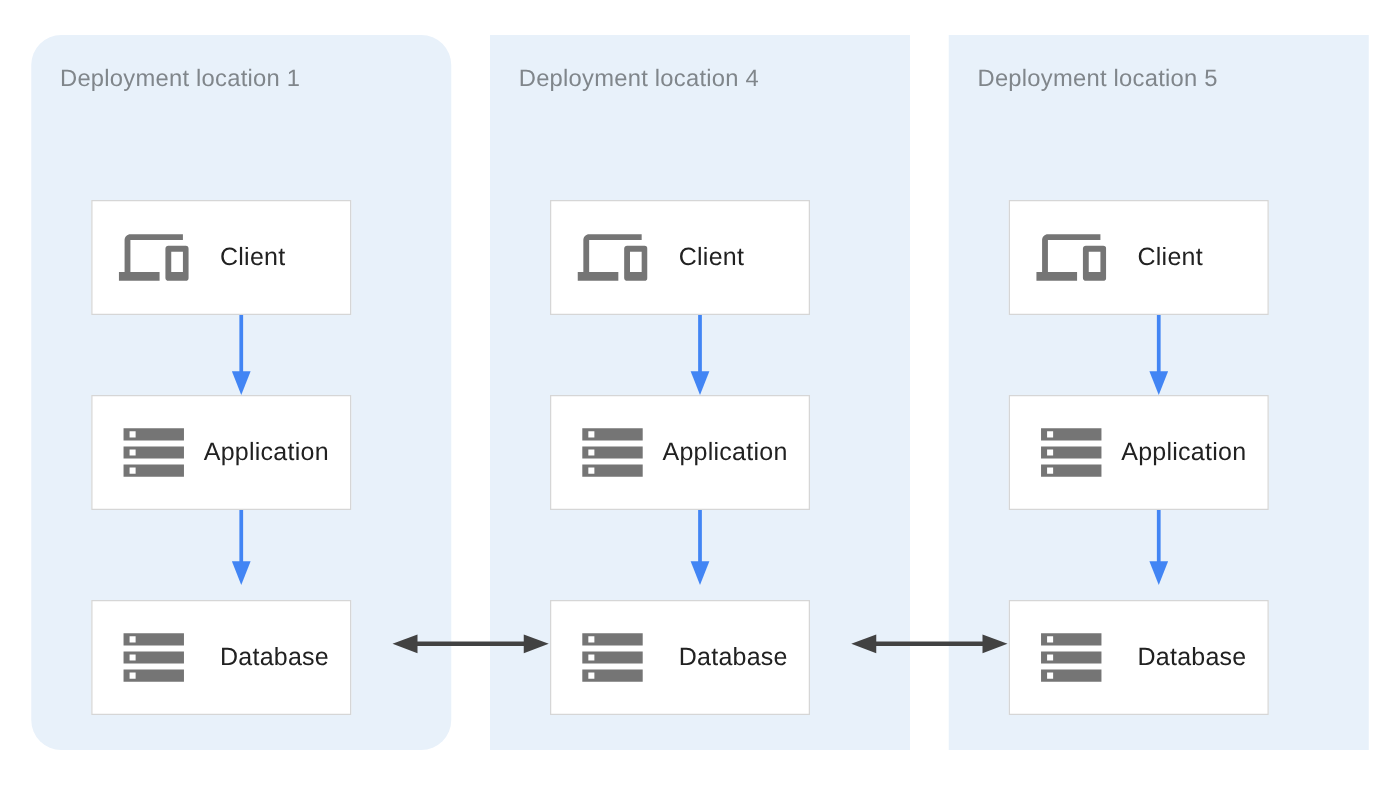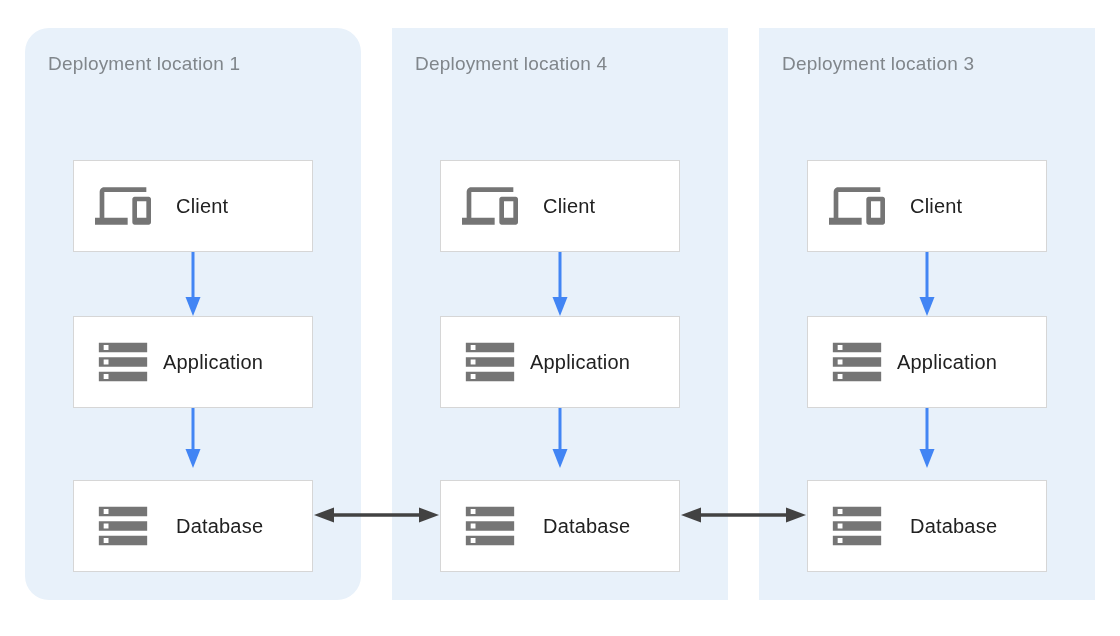--- a/index.html
+++ b/index.html
@@ -31,21 +31,21 @@
     left: 23px;
     font-size: 19px;
     line-height: 26px;
     color: #80868B;
     letter-spacing: 0.2px;
     white-space: nowrap;
   }
   .node {
     position: absolute;
     left: 48px;
-    width: 240px;
+    width: 208px;
     height: 92px;
     background: #FFFFFF;
     border: 1px solid #D6D6D6;
     box-sizing: border-box;
     display: flex;
     align-items: center;
     padding-left: 20px;
     gap: 24px;
   }
   .node-client { top: 132px; }
@@ -160,21 +160,21 @@
       <span class="icon-cell">
         <svg width="58" height="58" viewBox="0 0 24 24" fill="#757575" fill-rule="evenodd">
           <path d="M2 20h20v-4H2v4zm2-3h2v2H4v-2zM2 4v4h20V4H2zm4 3H4V5h2v2zm-4 7h20v-4H2v4zm2-3h2v2H4v-2z"></path>
         </svg>
       </span>
       <span class="node-label">Database</span>
     </div>
   </section>
 
   <section class="panel panel-3">
-    <div class="panel-title">Deployment location 3</div>
+    <div class="panel-title">Deployment location 5</div>
 
     <div class="node node-client">
       <span class="icon-cell">
         <svg width="56" height="56" viewBox="0 0 24 24" fill="#757575" fill-rule="evenodd">
           <path d="M4 6h18V4H4c-1.1 0-2 .9-2 2v11H0v3h14v-3H4V6zm19 2h-6c-.55 0-1 .45-1 1v10c0 .55.45 1 1 1h6c.55 0 1-.45 1-1V9c0-.55-.45-1-1-1zm-1 9h-4v-7h4v7z"></path>
         </svg>
       </span>
       <span class="node-label">Client</span>
     </div>
 

